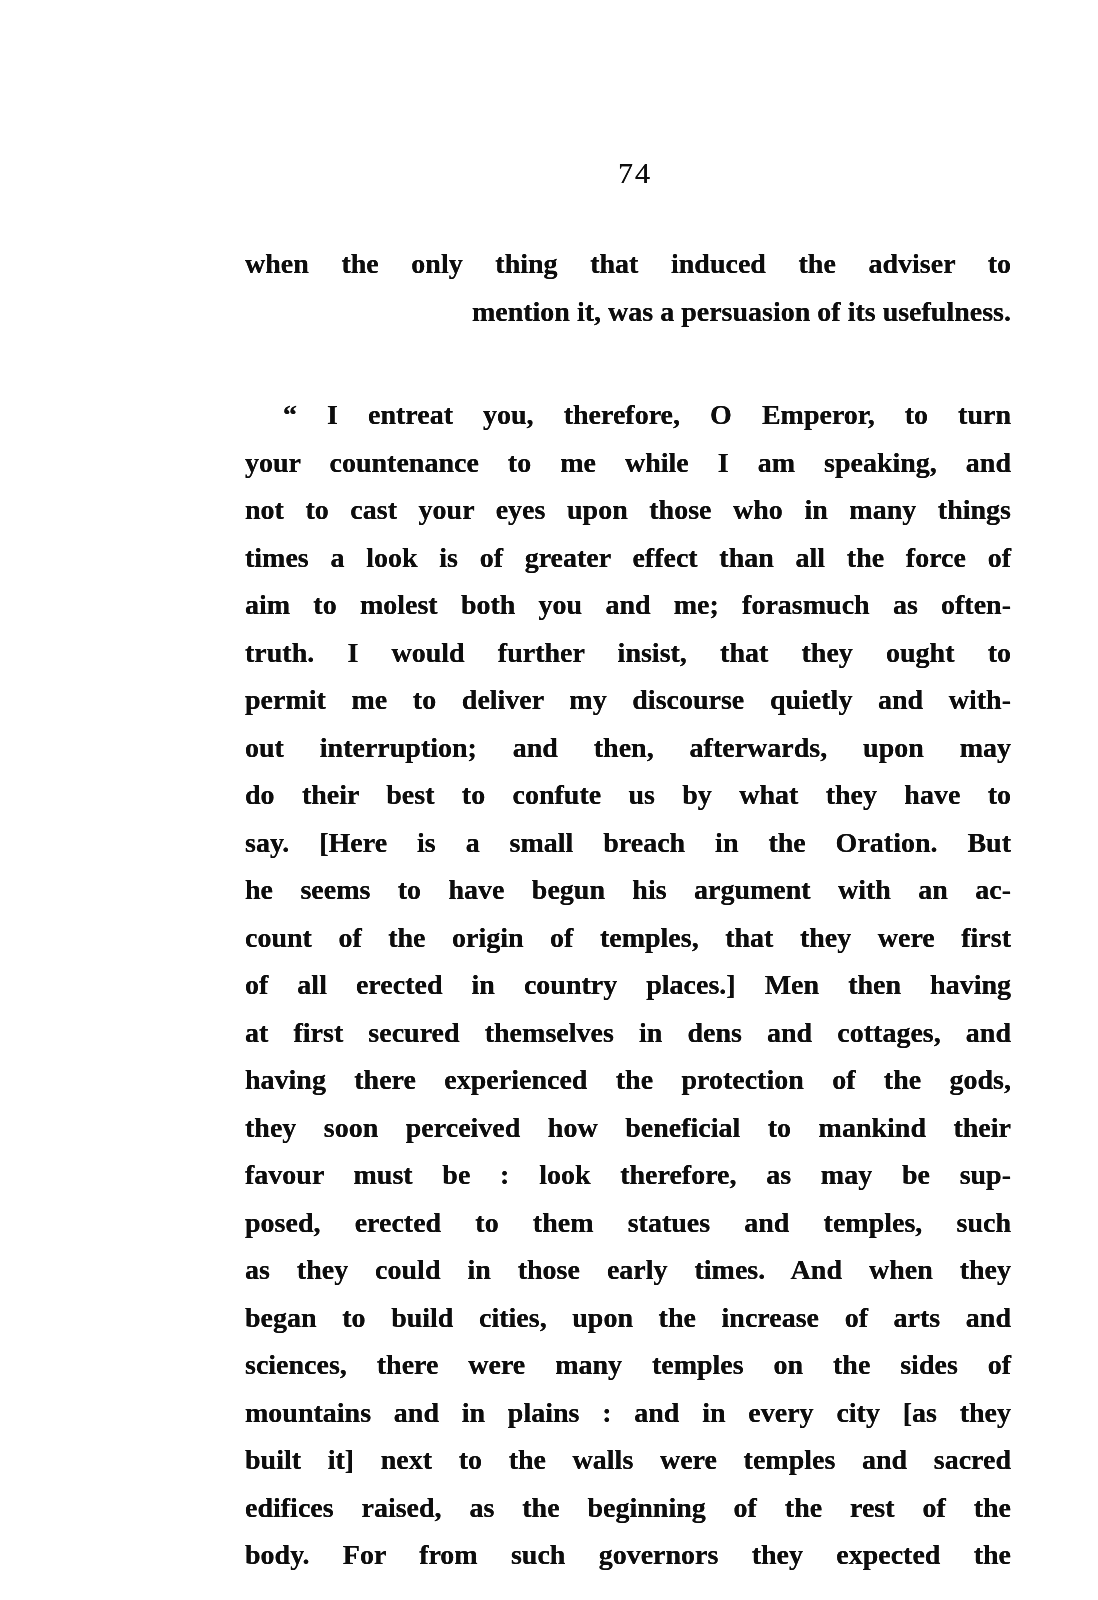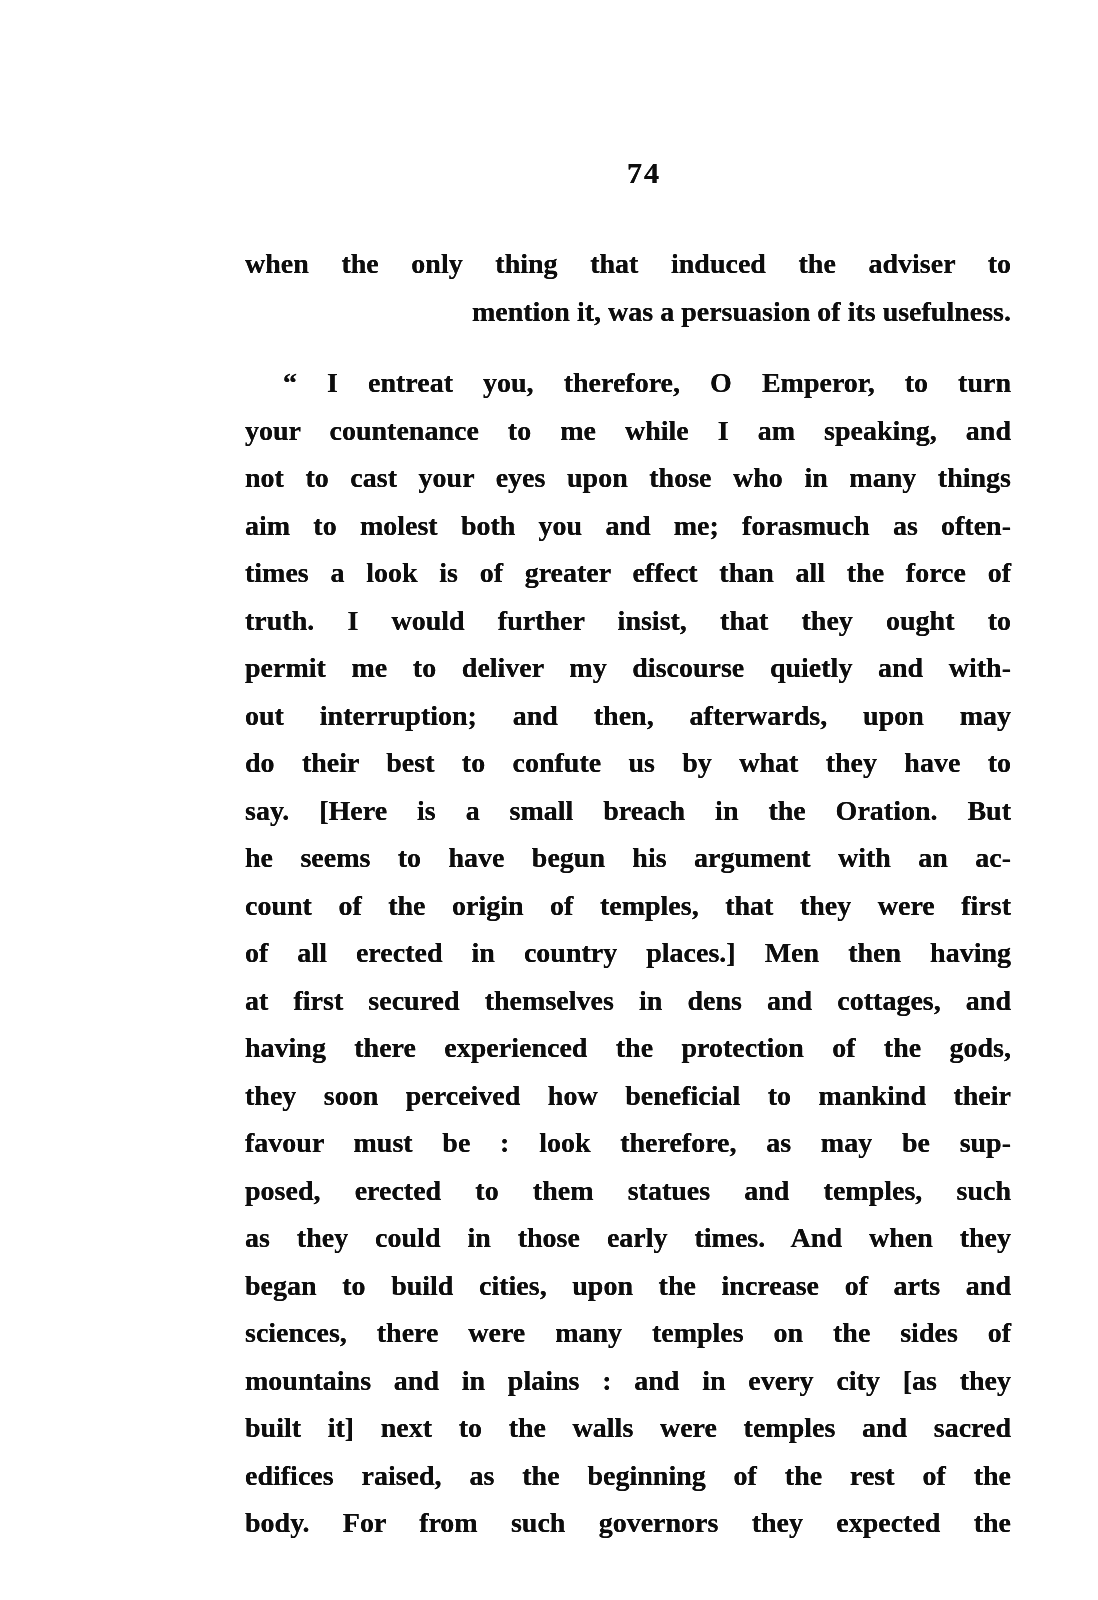--- a/index.html
+++ b/index.html
@@ -15,41 +15,41 @@
     color: #0d0d0d;
     overflow: hidden;
   }
   .page {
     position: absolute;
     inset: 0;
     background: #ffffff;
   }
   .page-number {
     position: absolute;
-    left: 261px;
+    left: 252px;
     top: 156px;
     width: 766px;
     text-align: center;
     font-size: 30px;
-    font-weight: bold;
+    font-weight: normal;
     letter-spacing: 2px;
     text-shadow: 0 0 0.6px currentColor;
   }
   .text-block {
     position: absolute;
     left: 245px;
     top: 240px;
     width: 766px;
     font-size: 28px;
     font-weight: bold;
     line-height: 47.5px;
     text-shadow: 0 0 0.6px currentColor;
   }
   .paragraph + .paragraph {
-    margin-top: 24px;
+    margin-top: 56px;
   }
   .line {
     width: 100%;
   }
   .line.just {
     text-align: justify;
     text-align-last: justify;
   }
   .line.flush {
     text-align: right;
@@ -65,22 +65,22 @@
   <div class="page-number">74</div>
   <div class="text-block">
     <div class="paragraph">
         <div class="line just">when the only thing that induced the adviser to</div>
         <div class="line flush">mention it, was a persuasion of its usefulness.</div>
       </div>
     <div class="paragraph">
         <div class="line just indent">“ I entreat you, therefore, O Emperor, to turn</div>
         <div class="line just">your countenance to me while I am speaking, and</div>
         <div class="line just">not to cast your eyes upon those who in many things</div>
+        <div class="line just">times a look is of greater effect than all the force of</div>
         <div class="line just">aim to molest both you and me; forasmuch as often-</div>
-        <div class="line just">times a look is of greater effect than all the force of</div>
         <div class="line just">truth.  I would further insist, that they ought to</div>
         <div class="line just">permit me to deliver my discourse quietly and with-</div>
         <div class="line just">out interruption; and then, afterwards, upon may</div>
         <div class="line just">do their best to confute us by what they have to</div>
         <div class="line just">say.  [Here is a small breach in the Oration.  But</div>
         <div class="line just">he seems to have begun his argument with an ac-</div>
         <div class="line just">count of the origin of temples, that they were first</div>
         <div class="line just">of all erected in country places.]  Men then having</div>
         <div class="line just">at first secured themselves in dens and cottages, and</div>
         <div class="line just">having there experienced the protection of the gods,</div>

